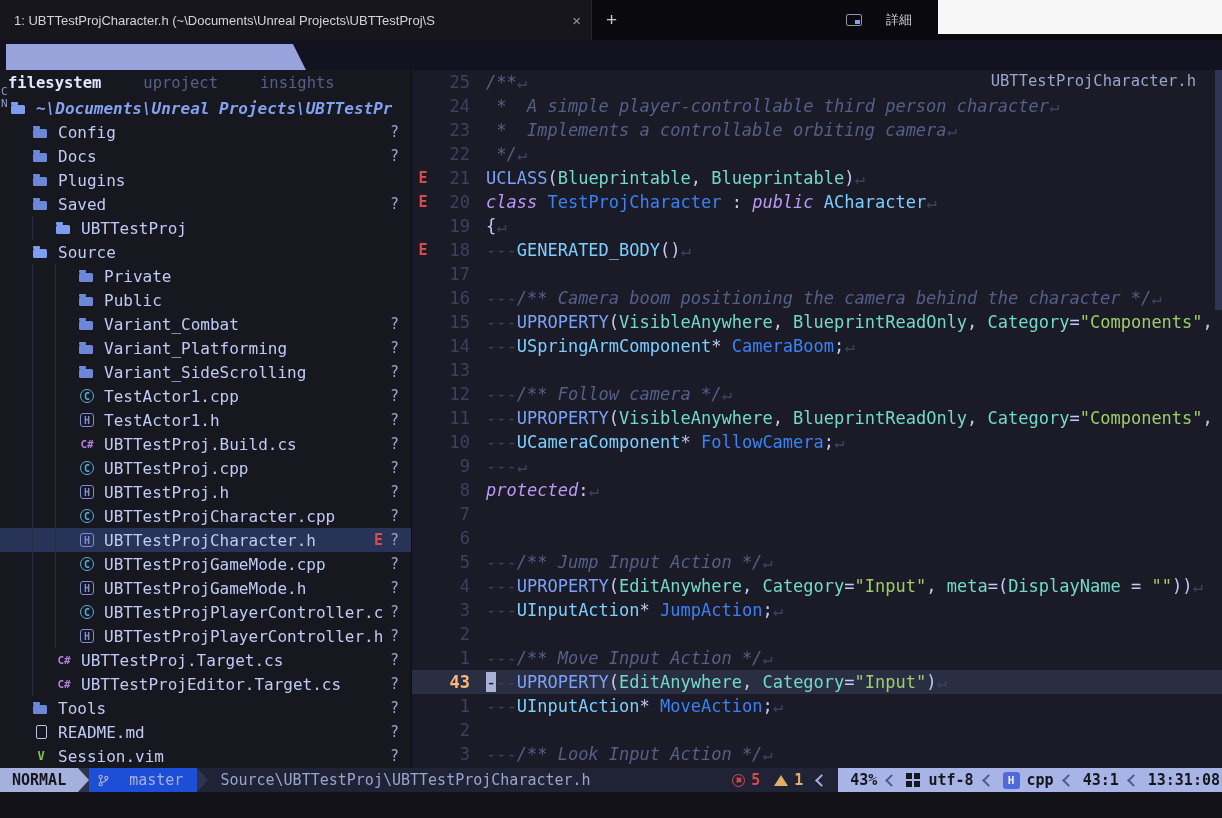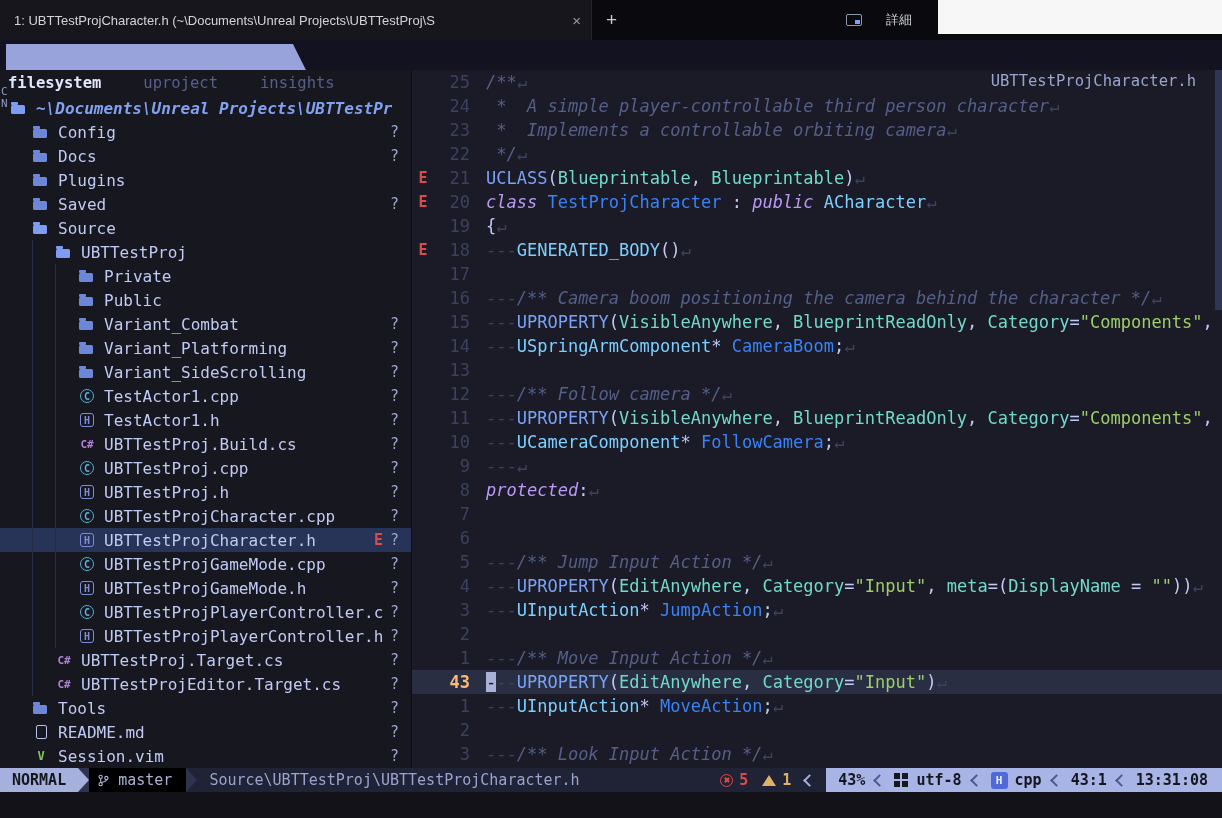--- a/index.html
+++ b/index.html
@@ -71,33 +71,33 @@
   .eol{color:#3b4261;}
   .cs{background:#a9b1d6;color:#16161e;}
   .winbar{position:absolute;top:2px;right:26px;color:#9aa5ce;font-size:15.5px;}
   .sb{position:absolute;top:0;right:0;width:7px;height:100%;}
   .sb .thumb{height:240px;background:#2f3552;}
 
   
   #statusline{height:24px;background:#1f2335;display:flex;align-items:center;font-size:15px;color:#9aa5ce;}
   .seg-mode{padding:0 12px;background:#a6b0dc;color:#15161e;font-weight:bold;height:24px;line-height:24px;}
   .tri-a{width:0;height:0;border-top:12px solid transparent;border-bottom:12px solid transparent;border-left:11px solid #a6b0dc;background:#2e3350;flex:none;}
-  .seg-branch{display:flex;align-items:center;background:#000000;height:24px;padding:0 14px 0 8px;color:#a9b1d6;gap:8px;}
+  .seg-branch{display:flex;align-items:center;background:#1d4ed8;height:24px;padding:0 14px 0 8px;color:#a9b1d6;gap:19px;}
   .tri-b{width:0;height:0;border-top:12px solid transparent;border-bottom:12px solid transparent;border-left:11px solid #2e3350;background:#1f2335;flex:none;}
   .path{margin-left:12px;white-space:pre;}
   .diag{display:flex;align-items:center;gap:6px;margin-left:auto;}
   .errico{width:13px;height:13px;border:1.7px solid #db4b4b;border-radius:50%;position:relative;box-sizing:border-box;flex:none;}
   .errico::before,.errico::after{content:"";position:absolute;left:4.3px;top:2px;width:1.5px;height:6px;background:#db4b4b;}
   .errico::before{transform:rotate(45deg);}
   .errico::after{transform:rotate(-45deg);}
   .errn{color:#db4b4b;font-weight:bold;}
   .warnico{width:0;height:0;border-left:7px solid transparent;border-right:7px solid transparent;border-bottom:11px solid #e0af68;flex:none;margin-left:8px;}
   .warnn{color:#e0af68;font-weight:bold;}
   .chev{width:7px;height:7px;border-left:2px solid #a6b0dc;border-bottom:2px solid #a6b0dc;transform:rotate(45deg);margin:0 12px 0 14px;flex:none;}
-  .seg-right{display:flex;align-items:center;background:#a8b3e6;color:#16161e;height:24px;padding:0 14px 0 12px;font-weight:bold;}
+  .seg-right{display:flex;align-items:center;background:#a8b3e6;color:#16161e;height:24px;padding:0 2px 0 12px;font-weight:bold;}
   .chevd{width:7px;height:7px;border-left:2px solid #4f5a8c;border-bottom:2px solid #4f5a8c;transform:rotate(45deg);margin:0 10px;flex:none;}
   .winlogo{display:grid;grid-template-columns:6px 6px;grid-template-rows:6px 6px;gap:2px;margin-right:8px;flex:none;}
   .winlogo i{background:#16161e;display:block;}
   .hb{width:17px;height:17px;border-radius:3px;background:#4f6ad8;color:#e8ecff;display:flex;align-items:center;justify-content:center;font-size:11px;font-weight:bold;margin-right:7px;flex:none;}
 
   
   #cmdline{height:26px;background:#121218;}
 </style>
 </head>
 <body>
@@ -160,29 +160,29 @@
         <div class="trow">
           <span class="sp"></span>
           <span class="ic ic-folder"></span>
           <span class="lbl">Saved</span>
           <span class="git">
             <span>?</span>
           </span>
         </div>
         <div class="trow">
           <span class="sp"></span>
+          <span class="sp gd"></span>
+          <span class="ic ic-folder-open"></span>
+          <span class="lbl">UBTTestProj</span>
+          <span class="git"></span>
+        </div>
+        <div class="trow">
+          <span class="sp"></span>
           <span class="ic ic-folder-open"></span>
           <span class="lbl">Source</span>
-          <span class="git"></span>
-        </div>
-        <div class="trow">
-          <span class="sp"></span>
-          <span class="sp gd"></span>
-          <span class="ic ic-folder-open"></span>
-          <span class="lbl">UBTTestProj</span>
           <span class="git"></span>
         </div>
         <div class="trow">
           <span class="sp"></span>
           <span class="sp gd"></span>
           <span class="sp gd"></span>
           <span class="ic ic-folder"></span>
           <span class="lbl">Private</span>
           <span class="git"></span>
         </div>

